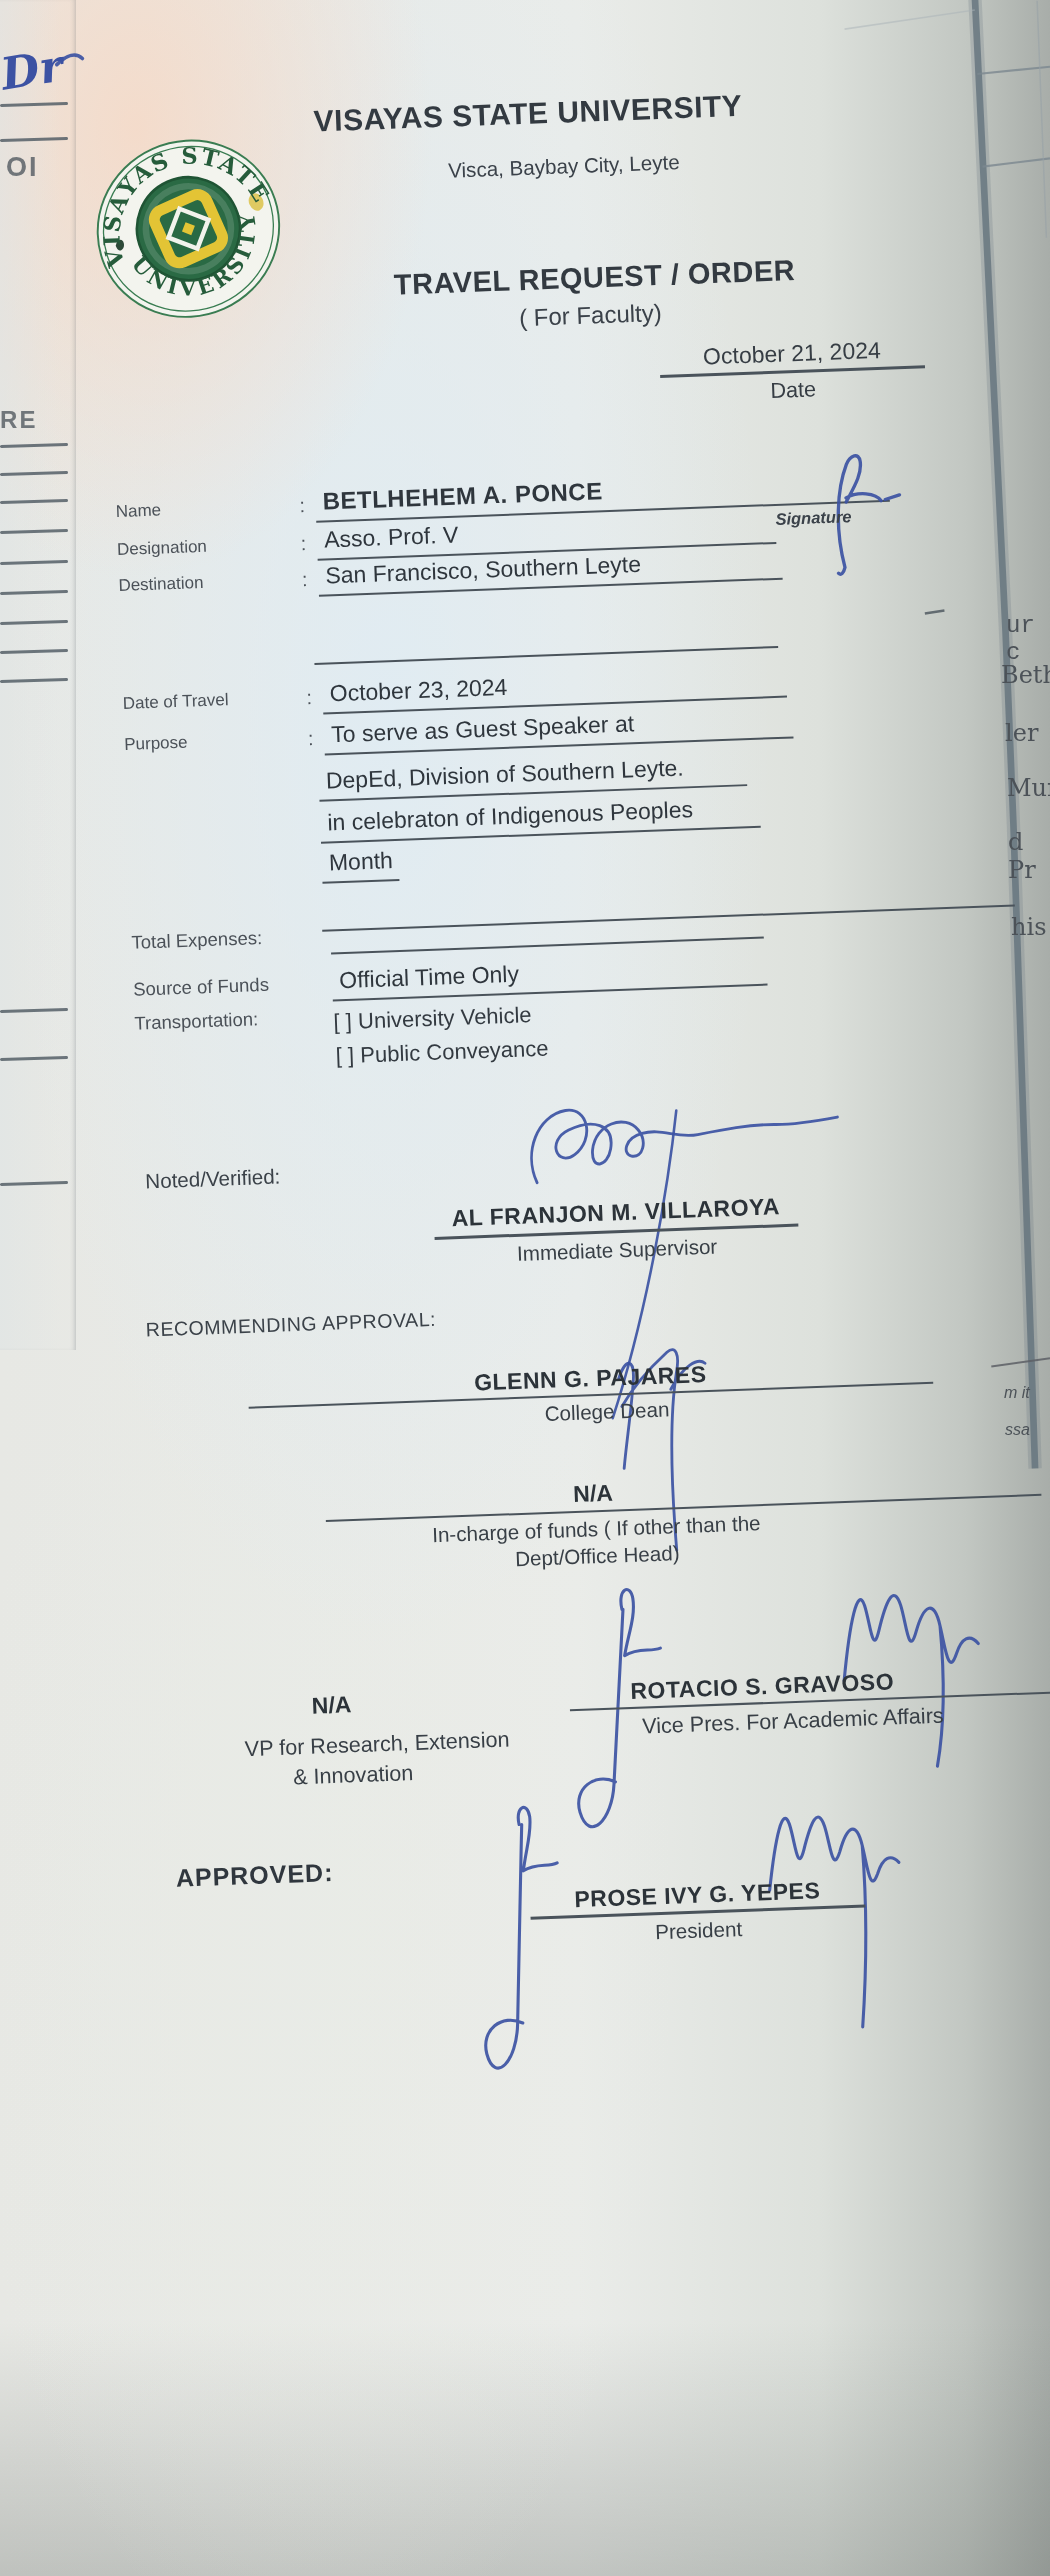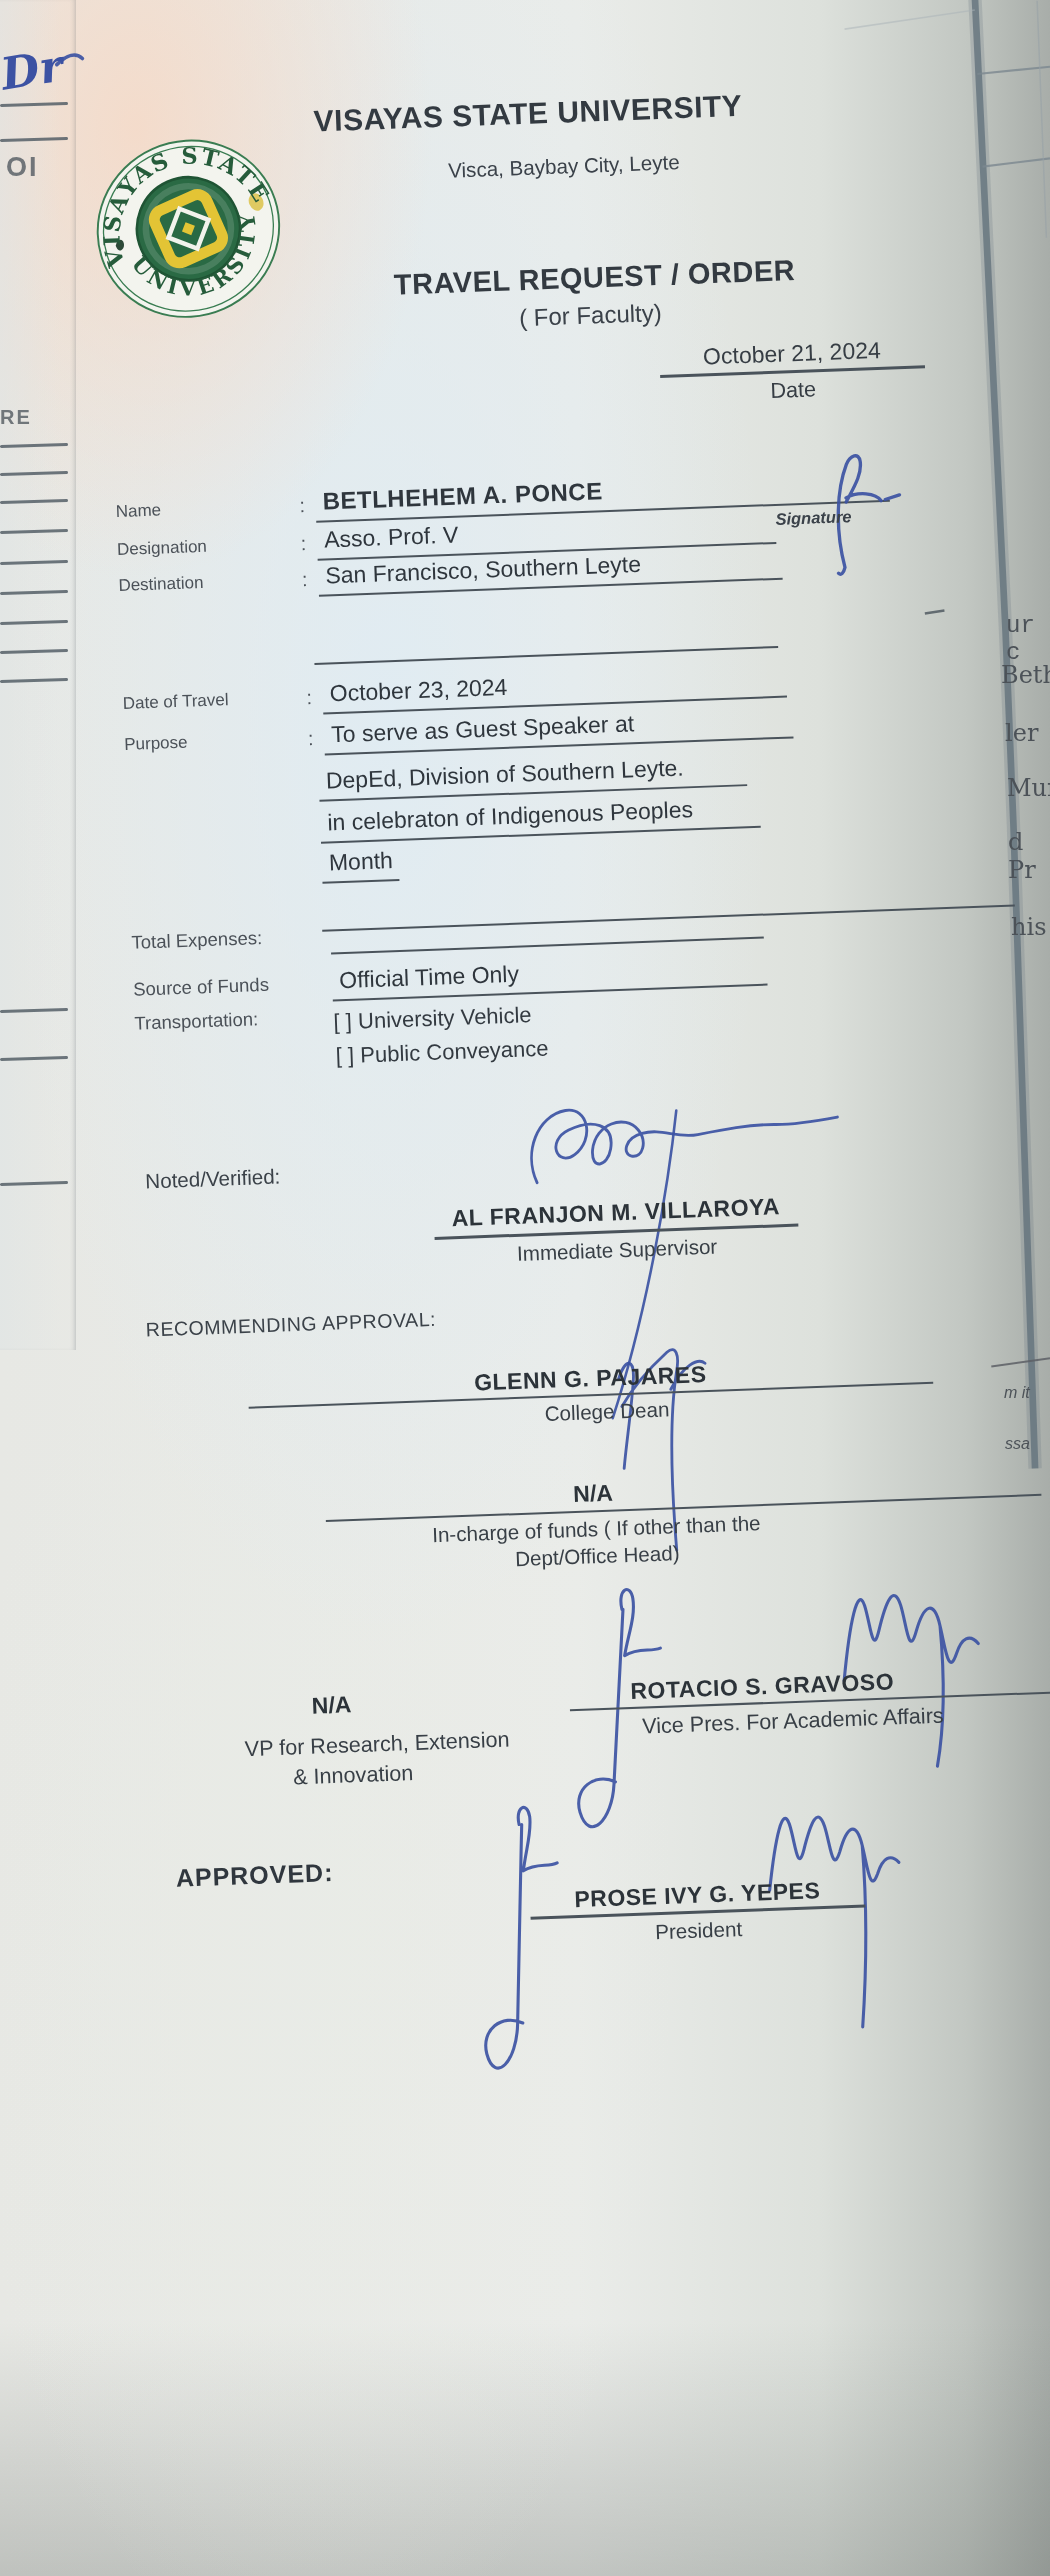--- a/index.html
+++ b/index.html
@@ -65,21 +65,21 @@
 <body>
 
 <div class="photo">
 
   <div class="under-left">
     <svg class="dr-ink" viewBox="0 0 180 150">
       <text x="4" y="96" font-family="DejaVu Serif, serif" font-style="italic" font-weight="bold" font-size="86" fill="#3c52a3" transform="rotate(-9 10 90)">Dr</text>
       <path class="ink" d="M108,48 C128,28 146,24 158,36" stroke-width="7"></path>
     </svg>
     <div class="under-frag" style="left:6px;top:152px;">OI</div>
-    <div class="under-frag" style="left:0;top:406px;font-size:20px;">RE</div>
+    <div class="under-frag" style="left:0;top:406px;font-size:24px;">RE</div>
     <div>
         <div class="edge-line-frag" style="top: 103px;"></div>
         <div class="edge-line-frag" style="top: 138px;"></div>
         <div class="edge-line-frag" style="top: 444px;"></div>
         <div class="edge-line-frag" style="top: 472px;"></div>
         <div class="edge-line-frag" style="top: 500px;"></div>
         <div class="edge-line-frag" style="top: 530px;"></div>
         <div class="edge-line-frag" style="top: 561px;"></div>
         <div class="edge-line-frag" style="top: 591px;"></div>
         <div class="edge-line-frag" style="top: 621px;"></div>
@@ -102,21 +102,21 @@
     <path d="M1925,2652 L2039,2636" stroke="#5d6066" stroke-width="4" opacity=".85"></path>
   </svg>
 
   <div class="right-frag" style="left:1006px;top:612px;font-family:Liberation Mono, monospace;">ur c</div>
   <div class="right-frag" style="left:1001px;top:661px;">Beth</div>
   <div class="right-frag" style="left:1005px;top:719px;text-align:center;">ler</div>
   <div class="right-frag" style="left:1007px;top:774px;">Mun</div>
   <div class="right-frag" style="left:1008px;top:828px;">d Pr</div>
   <div class="right-frag" style="left:1011px;top:913px;">his</div>
   <div class="right-frag it" style="left:1004px;top:1384px;">m it</div>
-  <div class="right-frag it" style="left:1005px;top:1421px;margin-top:14px;">ssa</div>
+  <div class="right-frag it" style="left:1005px;top:1421px;">ssa</div>
 
   <div class="sheet txtsoft">
 
     <svg class="abs" style="left:100px;top:128px;transform:rotate(-22deg);" width="198" height="193" viewBox="0 0 300 300">
       <ellipse cx="150" cy="150" rx="142" ry="136" fill="#f3f4ee" stroke="#3a7d52" stroke-width="3"></ellipse>
       <ellipse cx="150" cy="150" rx="133" ry="127" fill="none" stroke="#3a7d52" stroke-width="2"></ellipse>
       <circle cx="150" cy="150" r="80" fill="#2a6a44" stroke="#1f5434" stroke-width="4"></circle>
       <circle cx="150" cy="150" r="66" fill="none" stroke="rgba(255,255,255,.14)" stroke-width="10"></circle>
       <rect x="106" y="106" width="88" height="88" rx="16" fill="none" stroke="#e3c435" stroke-width="17"></rect>
       <path d="M150,116 L184,150 L150,184 L116,150 Z" fill="none" stroke="#f2f3ec" stroke-width="7"></path>

